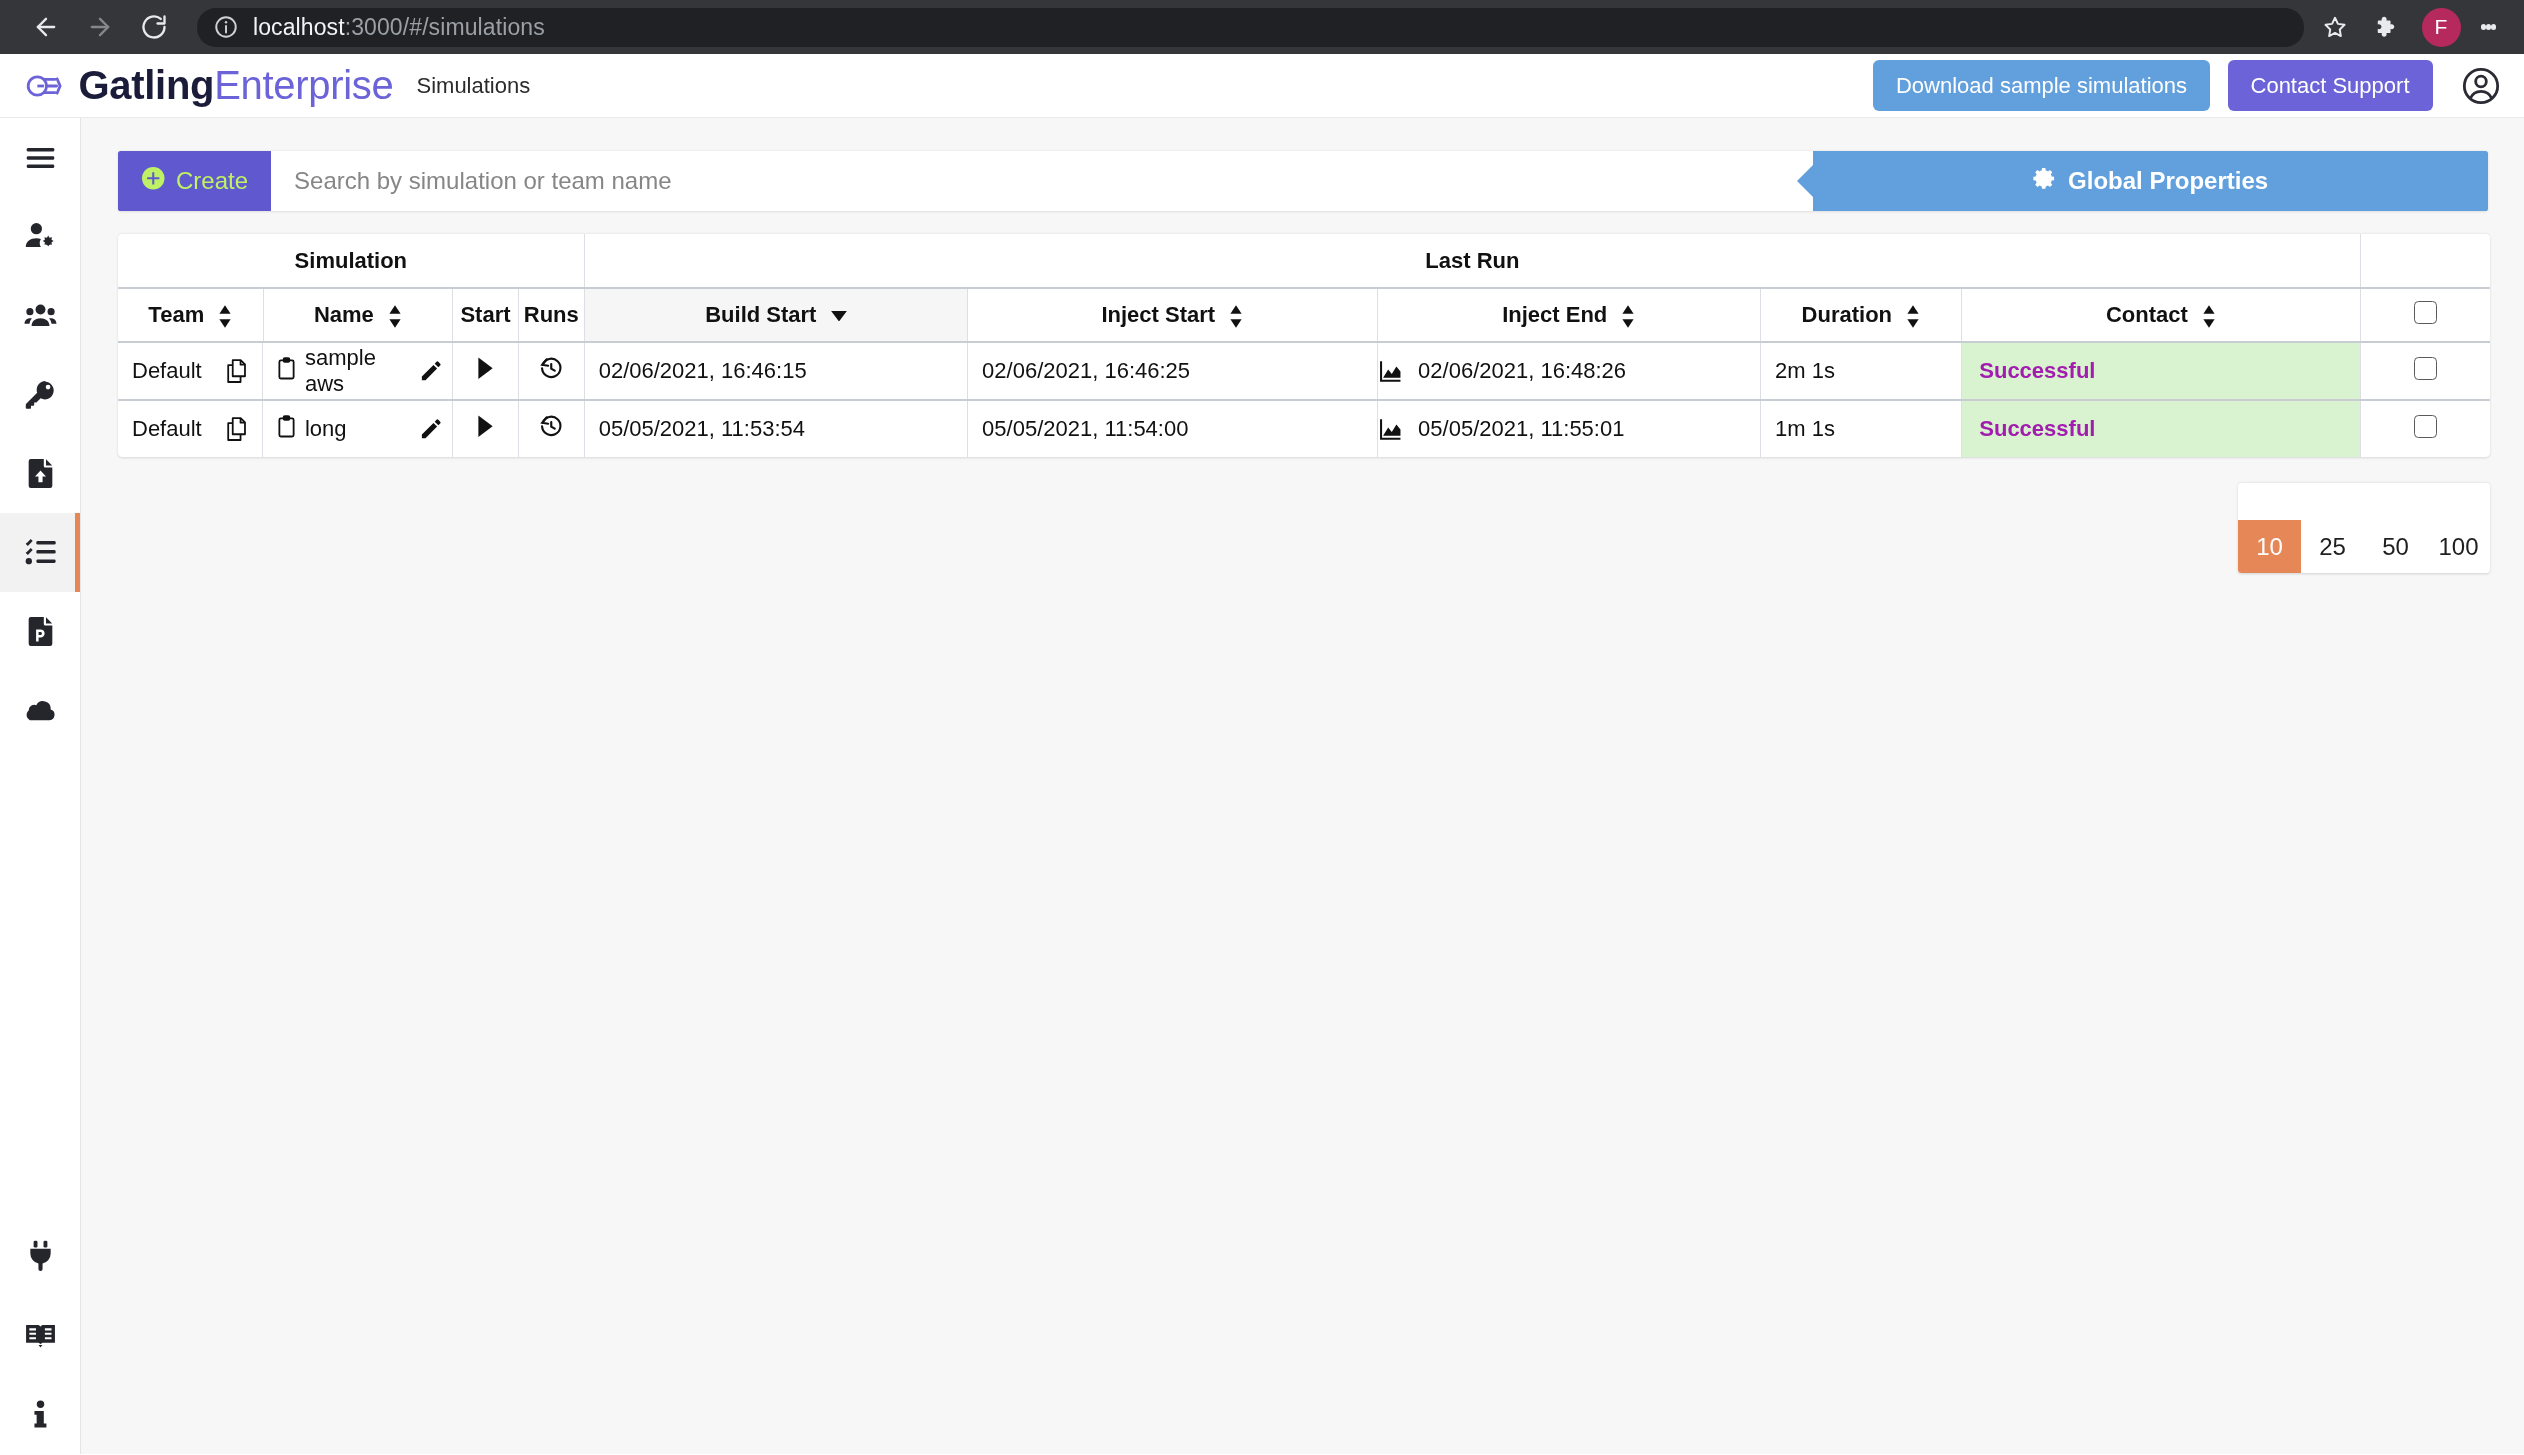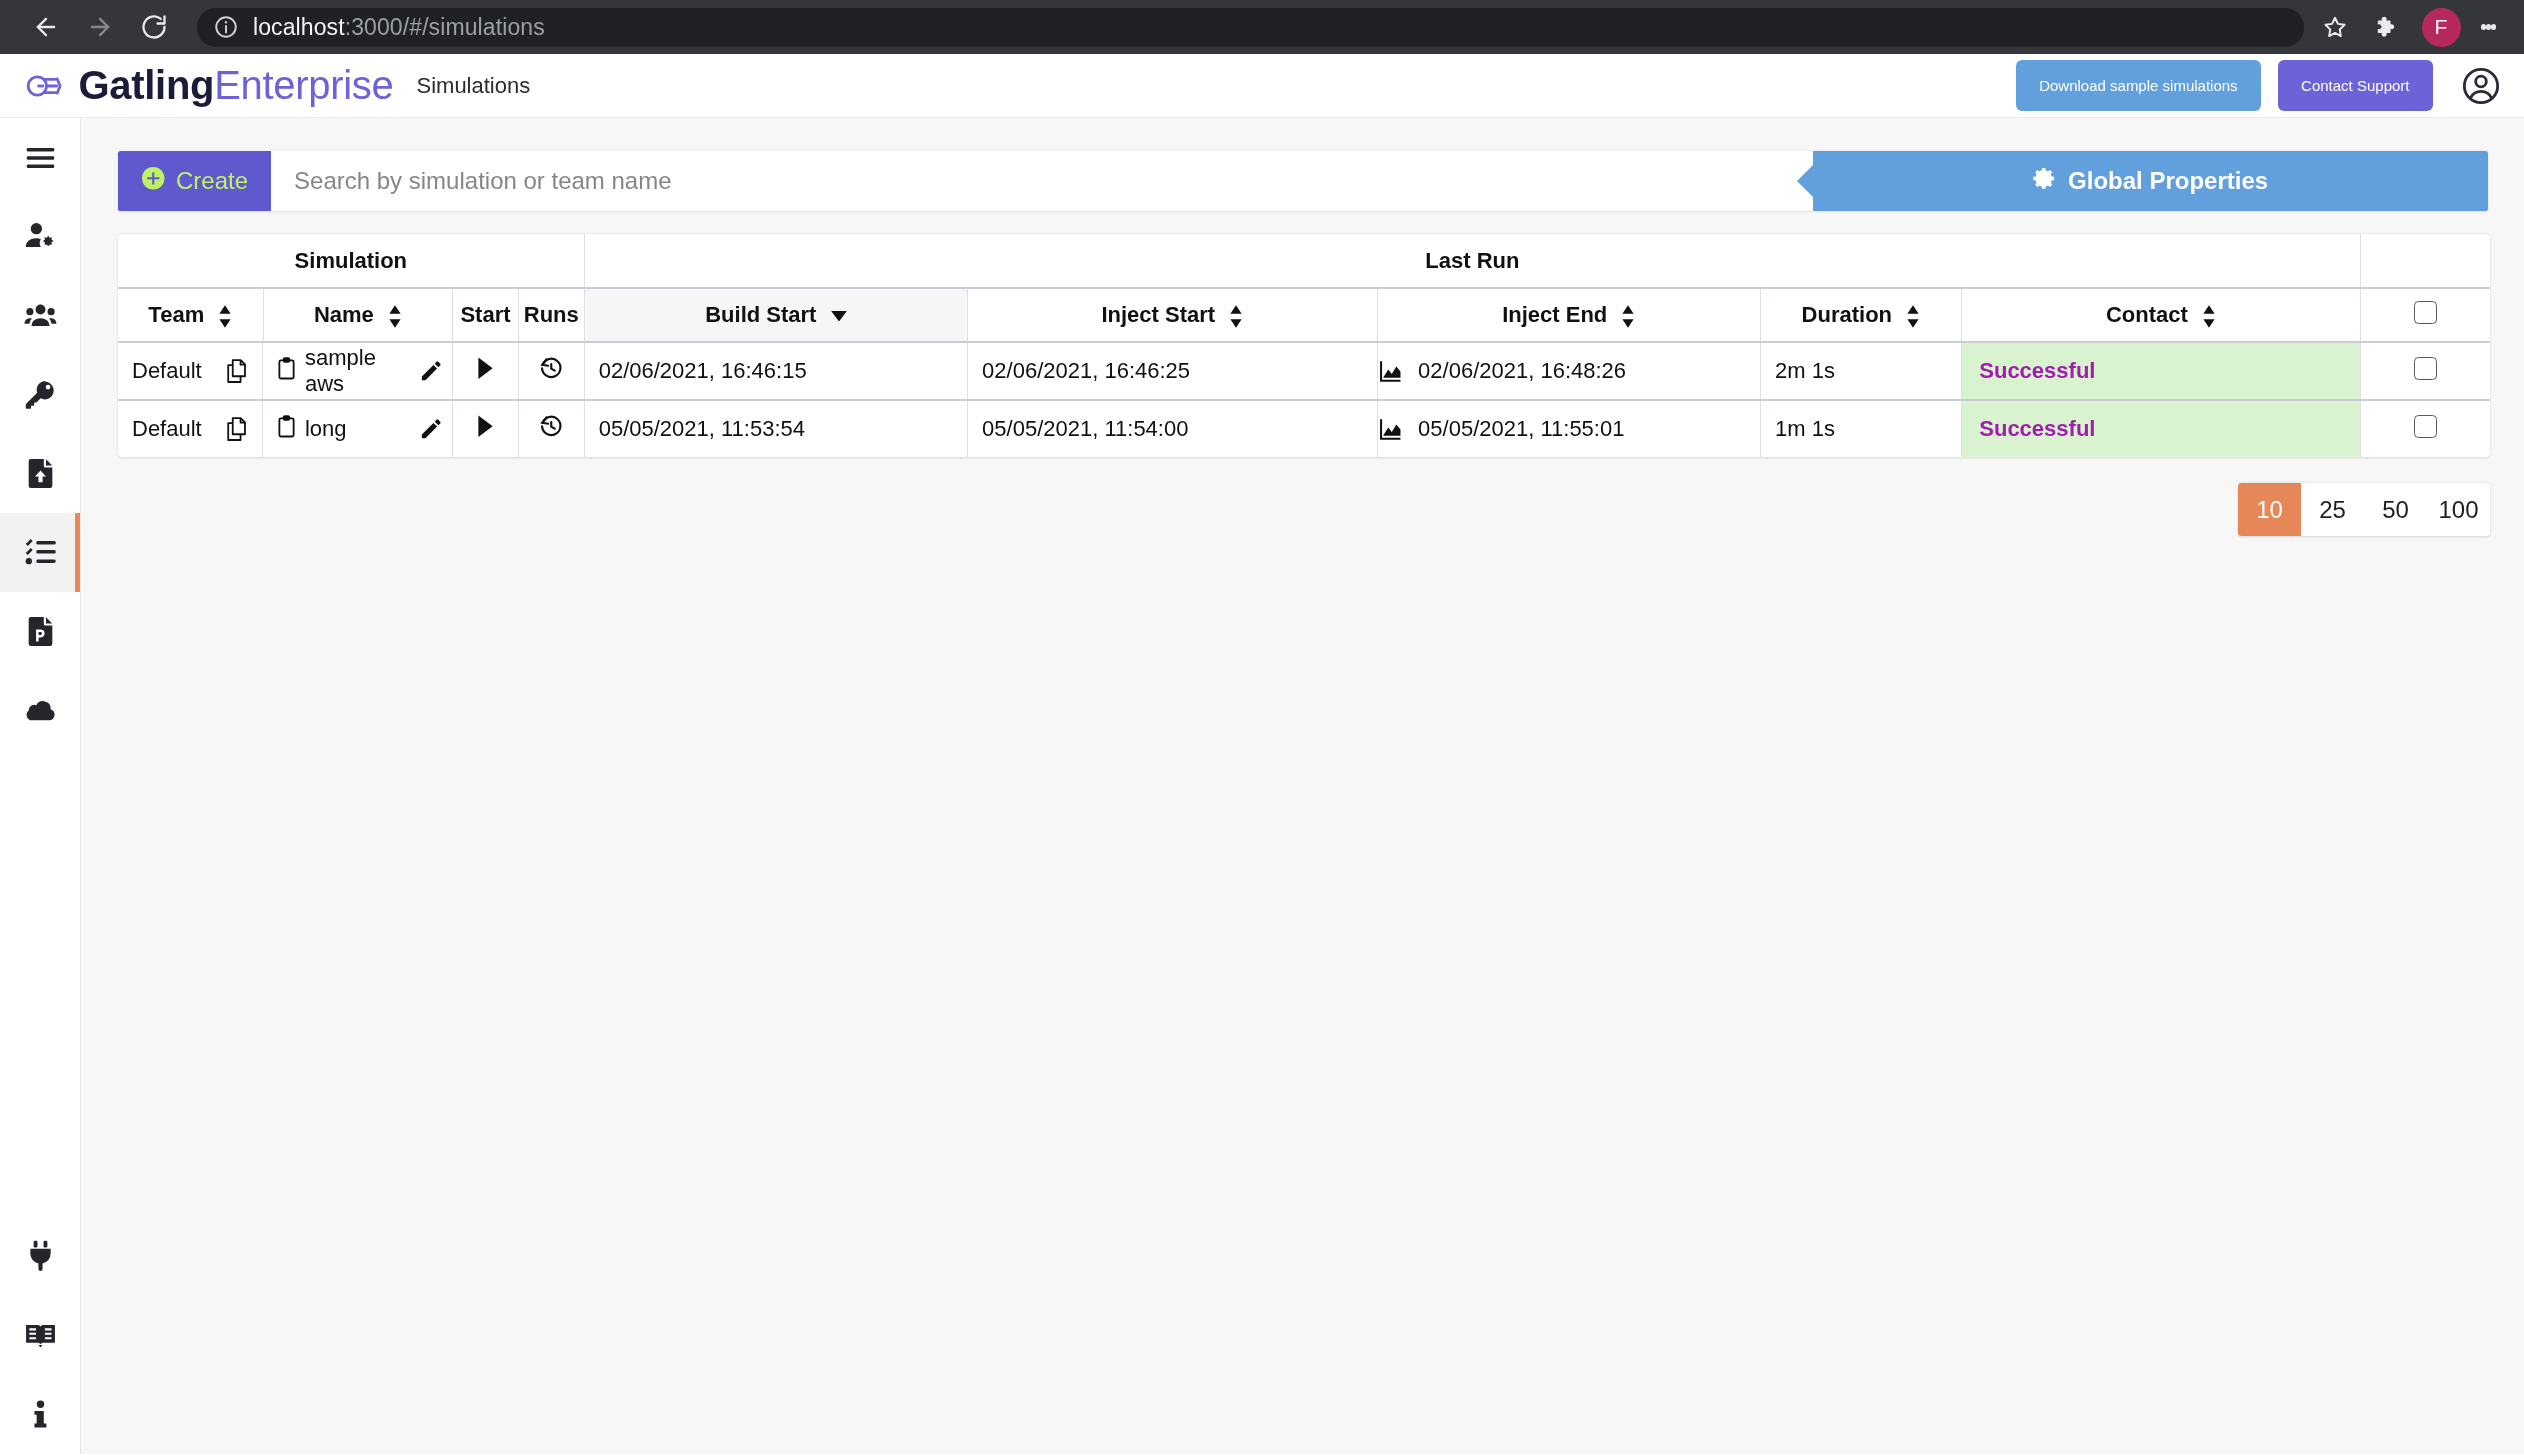--- a/index.html
+++ b/index.html
@@ -67,21 +67,21 @@
   .logo-mark { width: 42px; height: 28px; margin-right: 10.5px; }
   .logo-text { font-size: 40px; font-weight: 700; letter-spacing: -0.3px; white-space: nowrap; }
   .logo-text .g { color: #1b1c3a; }
   .logo-text .e { color: #6c63d8; font-weight: 400; }
   .page-title {
     margin-left: 23px; font-size: 22px; color: #2b2b2b;
   }
   .header-actions { margin-left: auto; display: flex; align-items: center; gap: 17.5px; }
   .btn {
     border: none; border-radius: 6.1px; color: #fff;
-    font-size: 15px; font-family: inherit;
+    font-size: 22px; font-family: inherit;
     padding: 0 23px; height: 51px;
     display: flex; align-items: center; justify-content: center;
     cursor: pointer; white-space: nowrap;
   }
   .btn-download { background: #62a0dd; }
   .btn-support { background: #6c63d8; }
   .user-circle { width: 40px; height: 40px; margin-left: 10.5px; color: #2b2b35; }
   .user-circle svg { width: 40px; height: 40px; display:block; }
 
   
@@ -212,21 +212,21 @@
 
   
   .pager-row { display: flex; justify-content: flex-end; width: 2372px; margin-top: 26px; }
   .pager {
     display: flex; background: #fff; border-radius: 3.5px;
     box-shadow: 0 0.9px 2.6px rgba(0,0,0,.15); overflow: hidden;
   }
   .pager div {
     min-width: 63px; height: 53px;
     display:flex; align-items:center; justify-content:center;
-    font-size: 24px; color: #1f1f1f; cursor: pointer;
+    font-size: 24px; color: #1f1f1f; cursor: pointer; margin-top: 37px;
   }
   .pager div.active { background: #e58757; color: #fff; }
 </style>
 </head>
 <body>
 
 <div class="browser-bar">
   <div class="nav-btn">
     <svg viewBox="0 0 24 24" fill="none" stroke="currentColor" stroke-width="2" stroke-linecap="round" stroke-linejoin="round">
         <path d="M19 12H5"></path>

